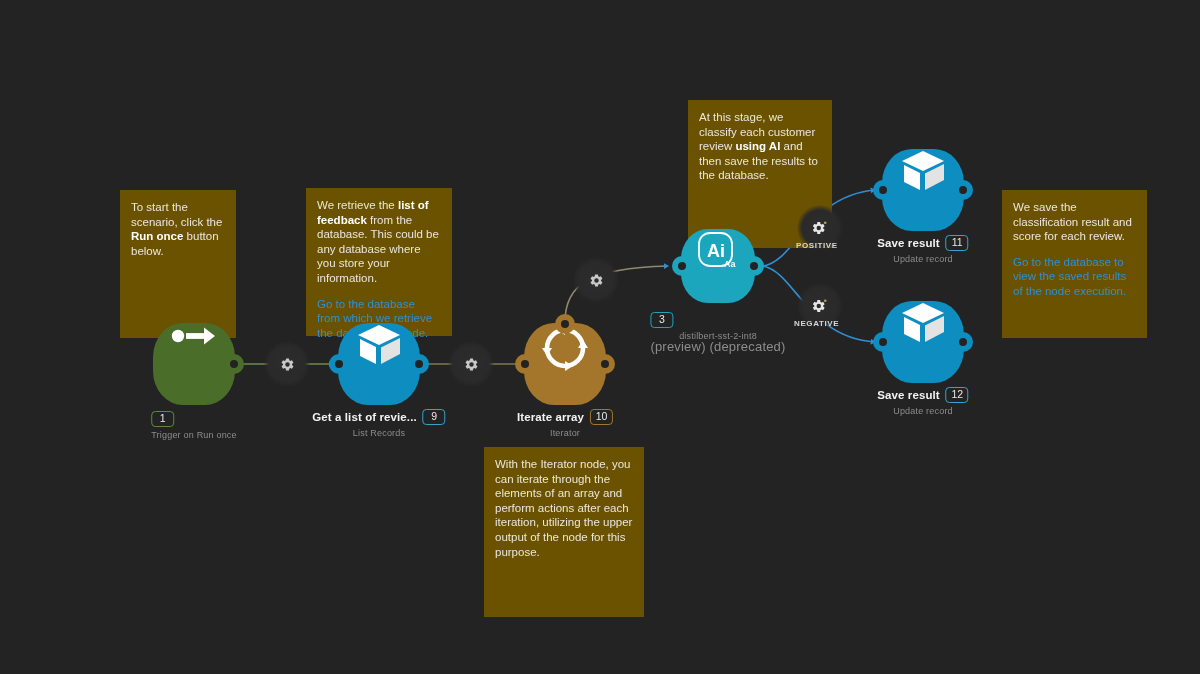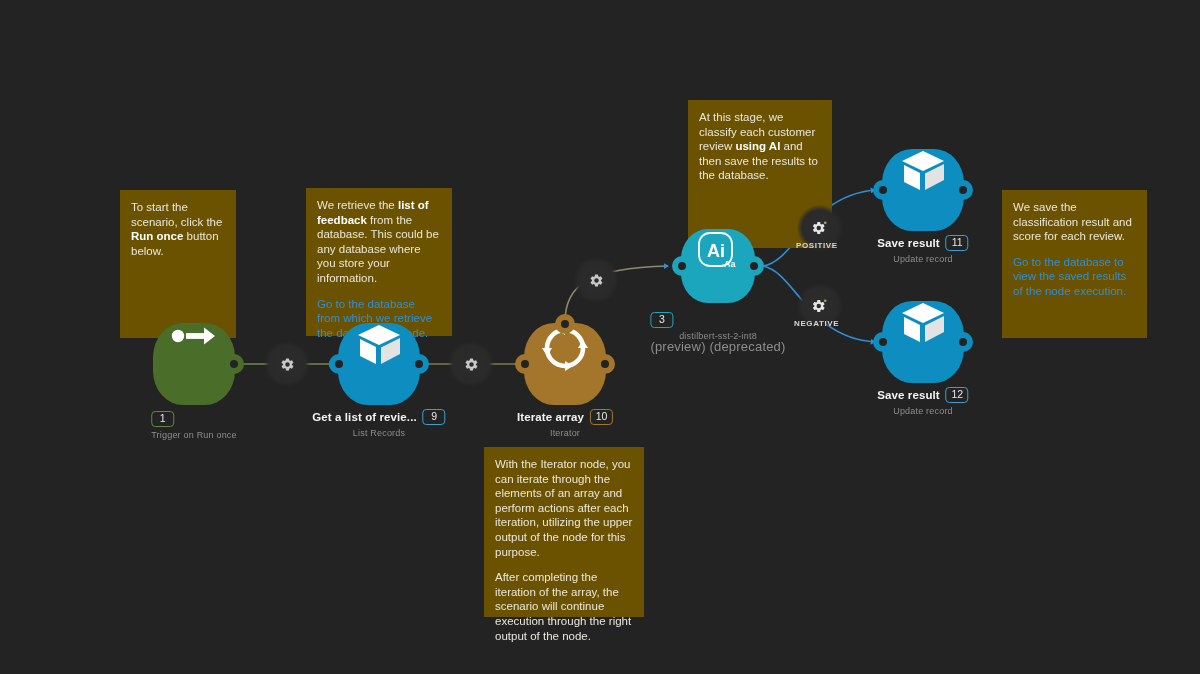--- a/index.html
+++ b/index.html
@@ -207,23 +207,20 @@
   <div class="note" style="left:648px; top:100px; width:144px; height:148px;margin-left:40px;">
     <p>
       <span>At this stage, we classify each customer review </span><b>using AI</b><span> and then save the results to the database.</span>
     </p>
   </div>
 
   <div class="note" style="left:484px; top:447px; width:160px; height:170px;">
     <p>
       <span>With the Iterator node, you can iterate through the elements of an array and perform actions after each iteration, utilizing the upper output of the node for this purpose.</span>
     </p>
-    <p>
-      <span>After completing the iteration of the array, the scenario will continue execution through the right output of the node.</span>
-    </p>
   </div>
 
   <div class="note" style="left:1002px; top:190px; width:145px; height:148px;">
     <p>
       <span>We save the classification result and score for each review.</span>
     </p>
     <p class="link">
       <span>Go to the database to view the saved results of the node execution.</span>
     </p>
   </div>

